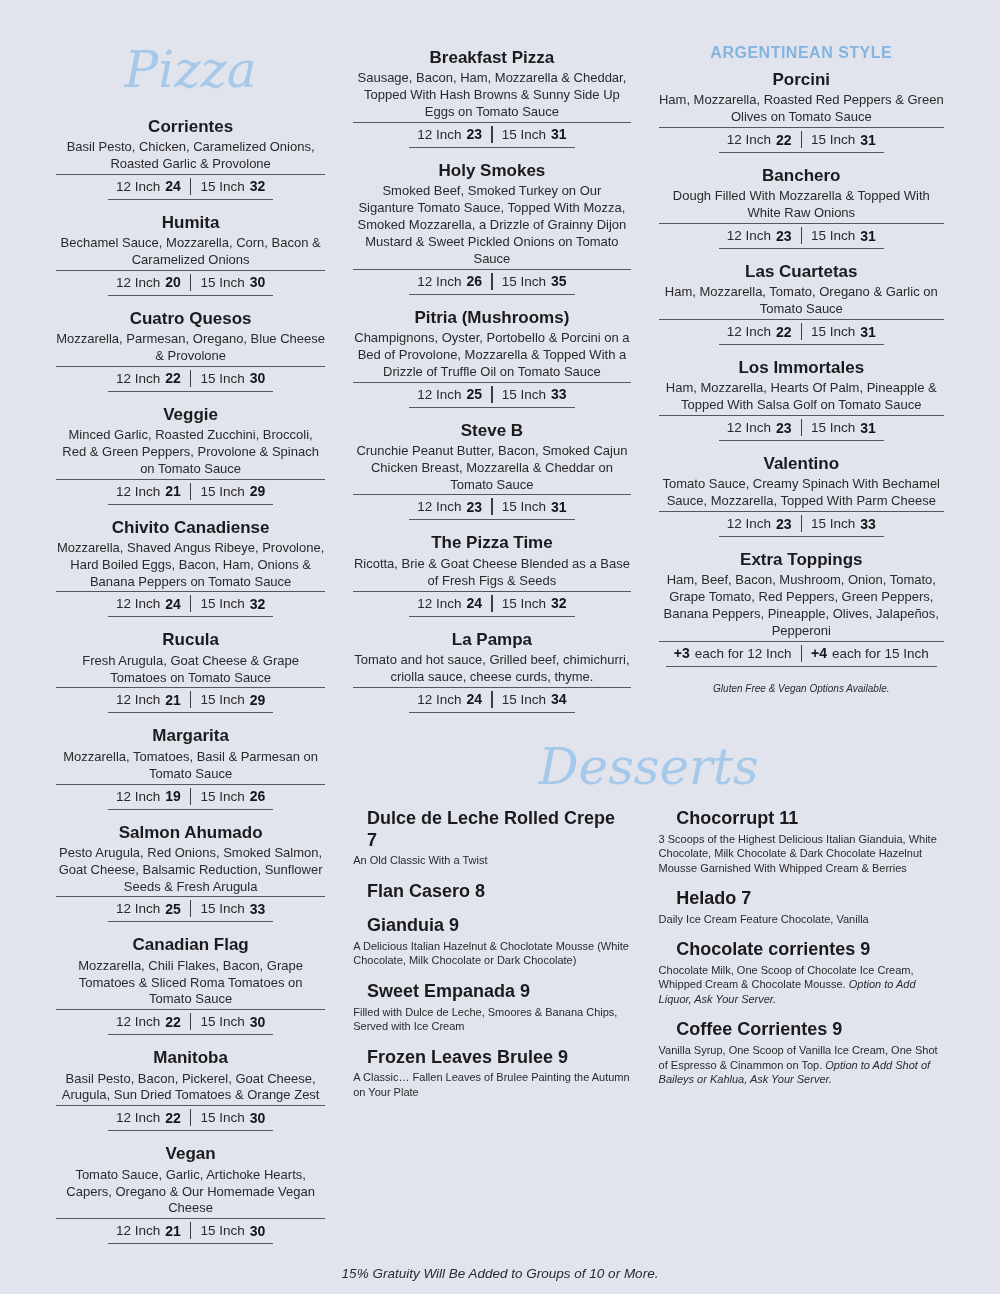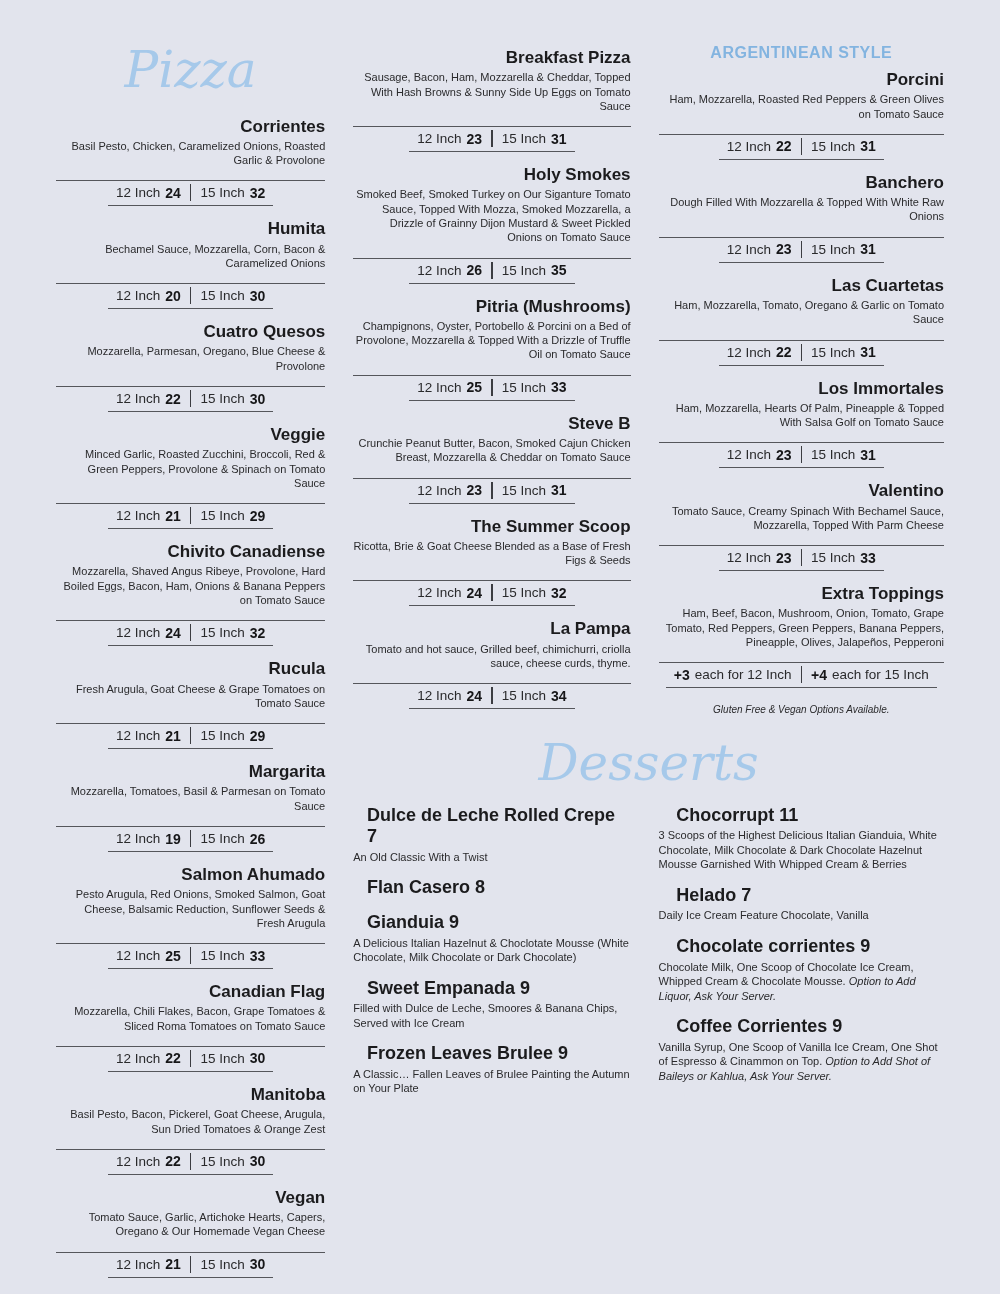--- a/index.html
+++ b/index.html
@@ -46,34 +46,34 @@
 
   .arg-title {
     color: var(--accent, #83b4e0);
     font-size: 16px;
     font-weight: 700;
     letter-spacing: 0.5px;
     text-align: center;
     margin: 4px 0 0;
   }
 
-  .menu-item { text-align: right; margin-bottom: 12px; }
+  .menu-item { text-align: center; margin-bottom: 12px; }
   .item-name {
     font-size: 17px;
     font-weight: 700;
     color: #1b1b1d;
     line-height: 1.25;
     margin: 7px 0 2px;
   }
   .item-desc {
-    font-size: 11px;
+    font-size: 13px;
     line-height: 1.3;
     display: table;
     margin: 0 auto;
-    padding-bottom: 13px;
+    padding-bottom: 1px;
     border-bottom: 1px solid #55565b;
   }
   .price-row {
     display: flex;
     align-items: center;
     justify-content: center;
     width: fit-content;
     margin: 0 auto;
     gap: 5px;
     padding: 3px 8px 4px;
@@ -283,21 +283,21 @@
     <p class="item-desc">Crunchie Peanut Butter, Bacon, Smoked Cajun Chicken Breast, Mozzarella &amp; Cheddar on Tomato Sauce</p>
     <div class="price-row">
       <span class="size-label">12 Inch</span>
       <span class="price">23</span>
       <span class="vbar"></span>
       <span class="size-label">15 Inch</span>
       <span class="price">31</span>
     </div>
   </div>
           <div class="menu-item">
-    <h3 class="item-name">The Summer Scoop</h3>
+    <h3 class="item-name">The Pizza Time</h3>
     <p class="item-desc">Ricotta, Brie &amp; Goat Cheese Blended as a Base of Fresh Figs &amp; Seeds</p>
     <div class="price-row">
       <span class="size-label">12 Inch</span>
       <span class="price">24</span>
       <span class="vbar"></span>
       <span class="size-label">15 Inch</span>
       <span class="price">32</span>
     </div>
   </div>
           <div class="menu-item">

